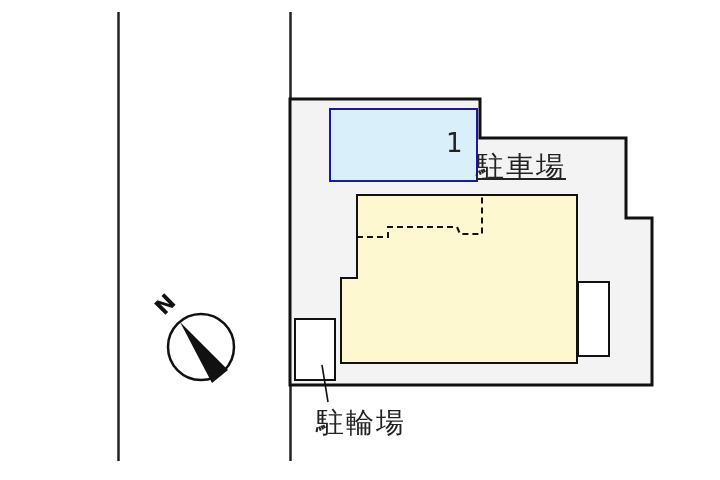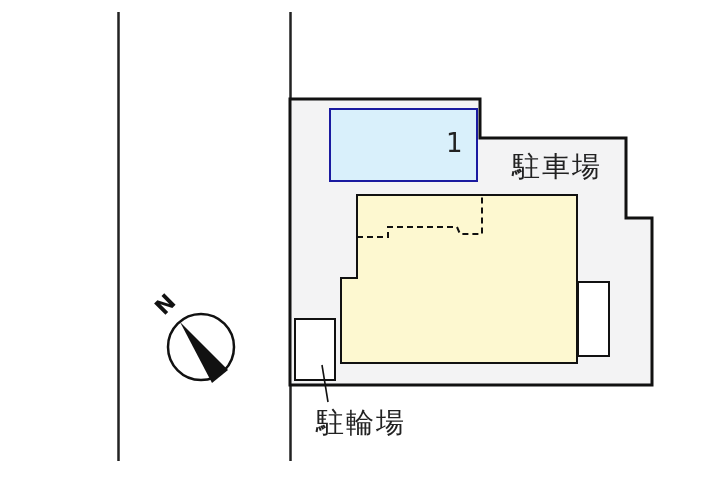--- a/index.html
+++ b/index.html
@@ -29,15 +29,15 @@
   <rect x="295" y="319" width="40" height="61" fill="#ffffff" stroke="#111" stroke-width="2"></rect>
   <line x1="322" y1="365" x2="328" y2="402" stroke="#111" stroke-width="1.6"></line>
 
   <g>
     <circle cx="201" cy="347" r="33" fill="#fff" stroke="#111" stroke-width="2.5"></circle>
     <polygon points="180,322 228,370 212,383" fill="#111"></polygon>
   </g>
 </svg>
 
 <div class="num" style="left:446px; top:128px;">1</div>
-<div class="label" style="left:512px; top:148px;">駐車場</div>
+<div class="label" style="left:476px; top:148px;text-decoration:underline;">駐車場</div>
 <div class="label" style="left:316px; top:404px;">駐輪場</div>
 <div style="position:absolute; left:156px; top:292px; font-size:22px; font-weight:bold; color:#111; transform:rotate(-45deg);">N</div>
 
 </body></html>

